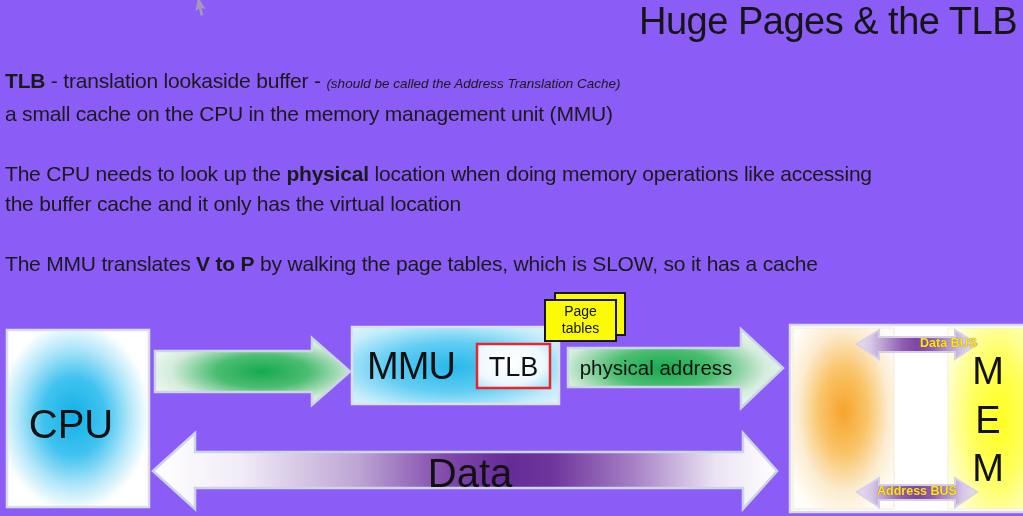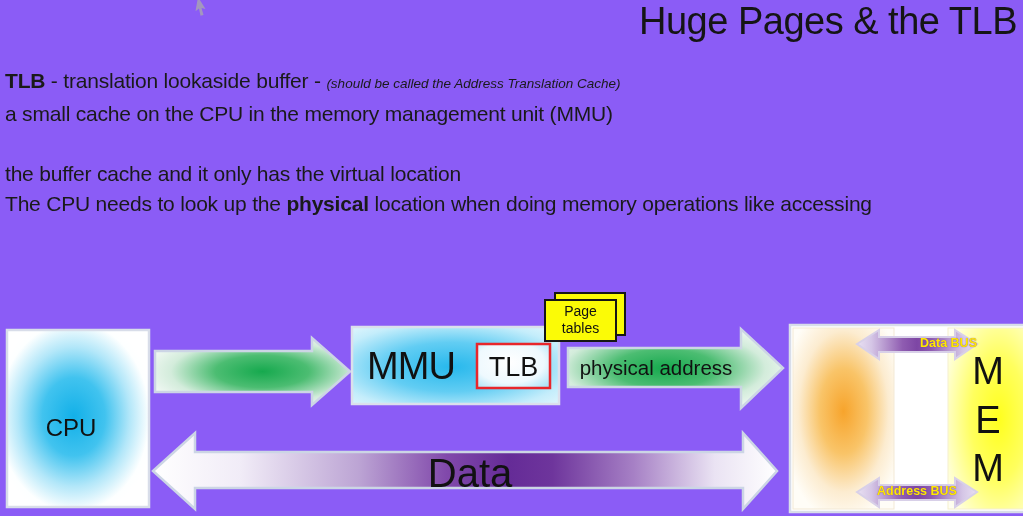--- a/index.html
+++ b/index.html
@@ -12,21 +12,21 @@
     top:0px;right:6px;font-size:38px;letter-spacing:-0.5px;color:#151515;
     white-space:nowrap;
   }
   #bodytext{left:5px;top:66px;font-size:21px;line-height:30px;letter-spacing:-0.2px;color:#1a1a1a;}
   #bodytext .line{white-space:nowrap;}
   #bodytext .spacer{height:30px;}
   #bodytext b{font-weight:bold;}
   .note{font-size:13.5px;font-style:italic;letter-spacing:0;}
   svg{position:absolute;left:0;top:0;}
   .lbl{position:absolute;text-align:center;color:#111;}
-  #cpu-label{left:7px;top:414px;width:128px;font-size:24px;}
+  #cpu-label{left:7px;top:402px;width:128px;font-size:40px;}
   #mmu-label{left:352px;top:345px;width:118px;font-size:38px;letter-spacing:-1px;}
   #tlb-label{left:477px;top:352px;width:73px;font-size:27px;}
   #pagetables-label{left:545px;top:303px;width:71px;font-size:14px;line-height:17px;white-space:pre-line;}
   #va-label{left:158px;top:359px;width:155px;font-size:20.5px;}
   #pa-label{left:570px;top:356px;width:172px;font-size:20.5px;}
   #data-label{left:385px;top:451px;width:170px;font-size:40px;}
   #memctrl-label{left:793px;top:396px;width:101px;font-size:11px;font-weight:bold;line-height:14.5px;letter-spacing:0.2px;white-space:pre-line;}
   #mem-label{left:948px;top:347px;width:80px;font-size:38px;line-height:48.5px;white-space:pre-line;}
   .buslbl{font-size:12.5px;font-weight:bold;color:#ffe900;text-shadow:0 0 1px #6a3b92;}
   #databus-label{left:857px;top:336px;width:120px;text-align:right;}
@@ -124,23 +124,24 @@
     <polygon points="857,344 879,330 879,337 955,337 955,330 977,344 955,359 955,352 879,352 879,359" fill="url(#gBus)" stroke="#d8d0e8" stroke-width="2"></polygon>
     <polygon points="857,492 879,478 879,485 955,485 955,478 977,492 955,507 955,500 879,500 879,507" fill="url(#gBus)" stroke="#d8d0e8" stroke-width="2"></polygon>
   </svg>
 
   <div id="title" class="abs">Huge Pages &amp; the TLB</div>
 
   <div id="bodytext" class="abs">
     <div class="line"><b>TLB</b><span> - translation lookaside buffer - </span><span class="note">(should be called the Address Translation Cache)</span></div>
     <div class="line">a small cache on the CPU in the memory management unit (MMU)</div>
     <div class="spacer"></div>
+    <div class="line"><span>The CPU needs to look up the </span><b>physical</b><span> location when doing memory operations like accessing</span></div>
     <div class="line">the buffer cache and it only has the virtual location</div>
-    <div class="line"><span>The CPU needs to look up the </span><b>physical</b><span> location when doing memory operations like accessing</span></div>
     <div class="spacer"></div>
+    <div class="line"><span>The MMU translates </span><b>V to P</b><span> by walking the page tables, which is SLOW, so it has a cache</span></div>
   </div>
 
   <div id="cpu-label" class="lbl">CPU</div>
   <div id="mmu-label" class="lbl">MMU</div>
   <div id="tlb-label" class="lbl">TLB</div>
   <div id="pagetables-label" class="lbl">Page
 tables</div>
   <div id="pa-label" class="lbl">physical address</div>
   <div id="data-label" class="lbl">Data</div>
   <div id="mem-label" class="lbl">M

